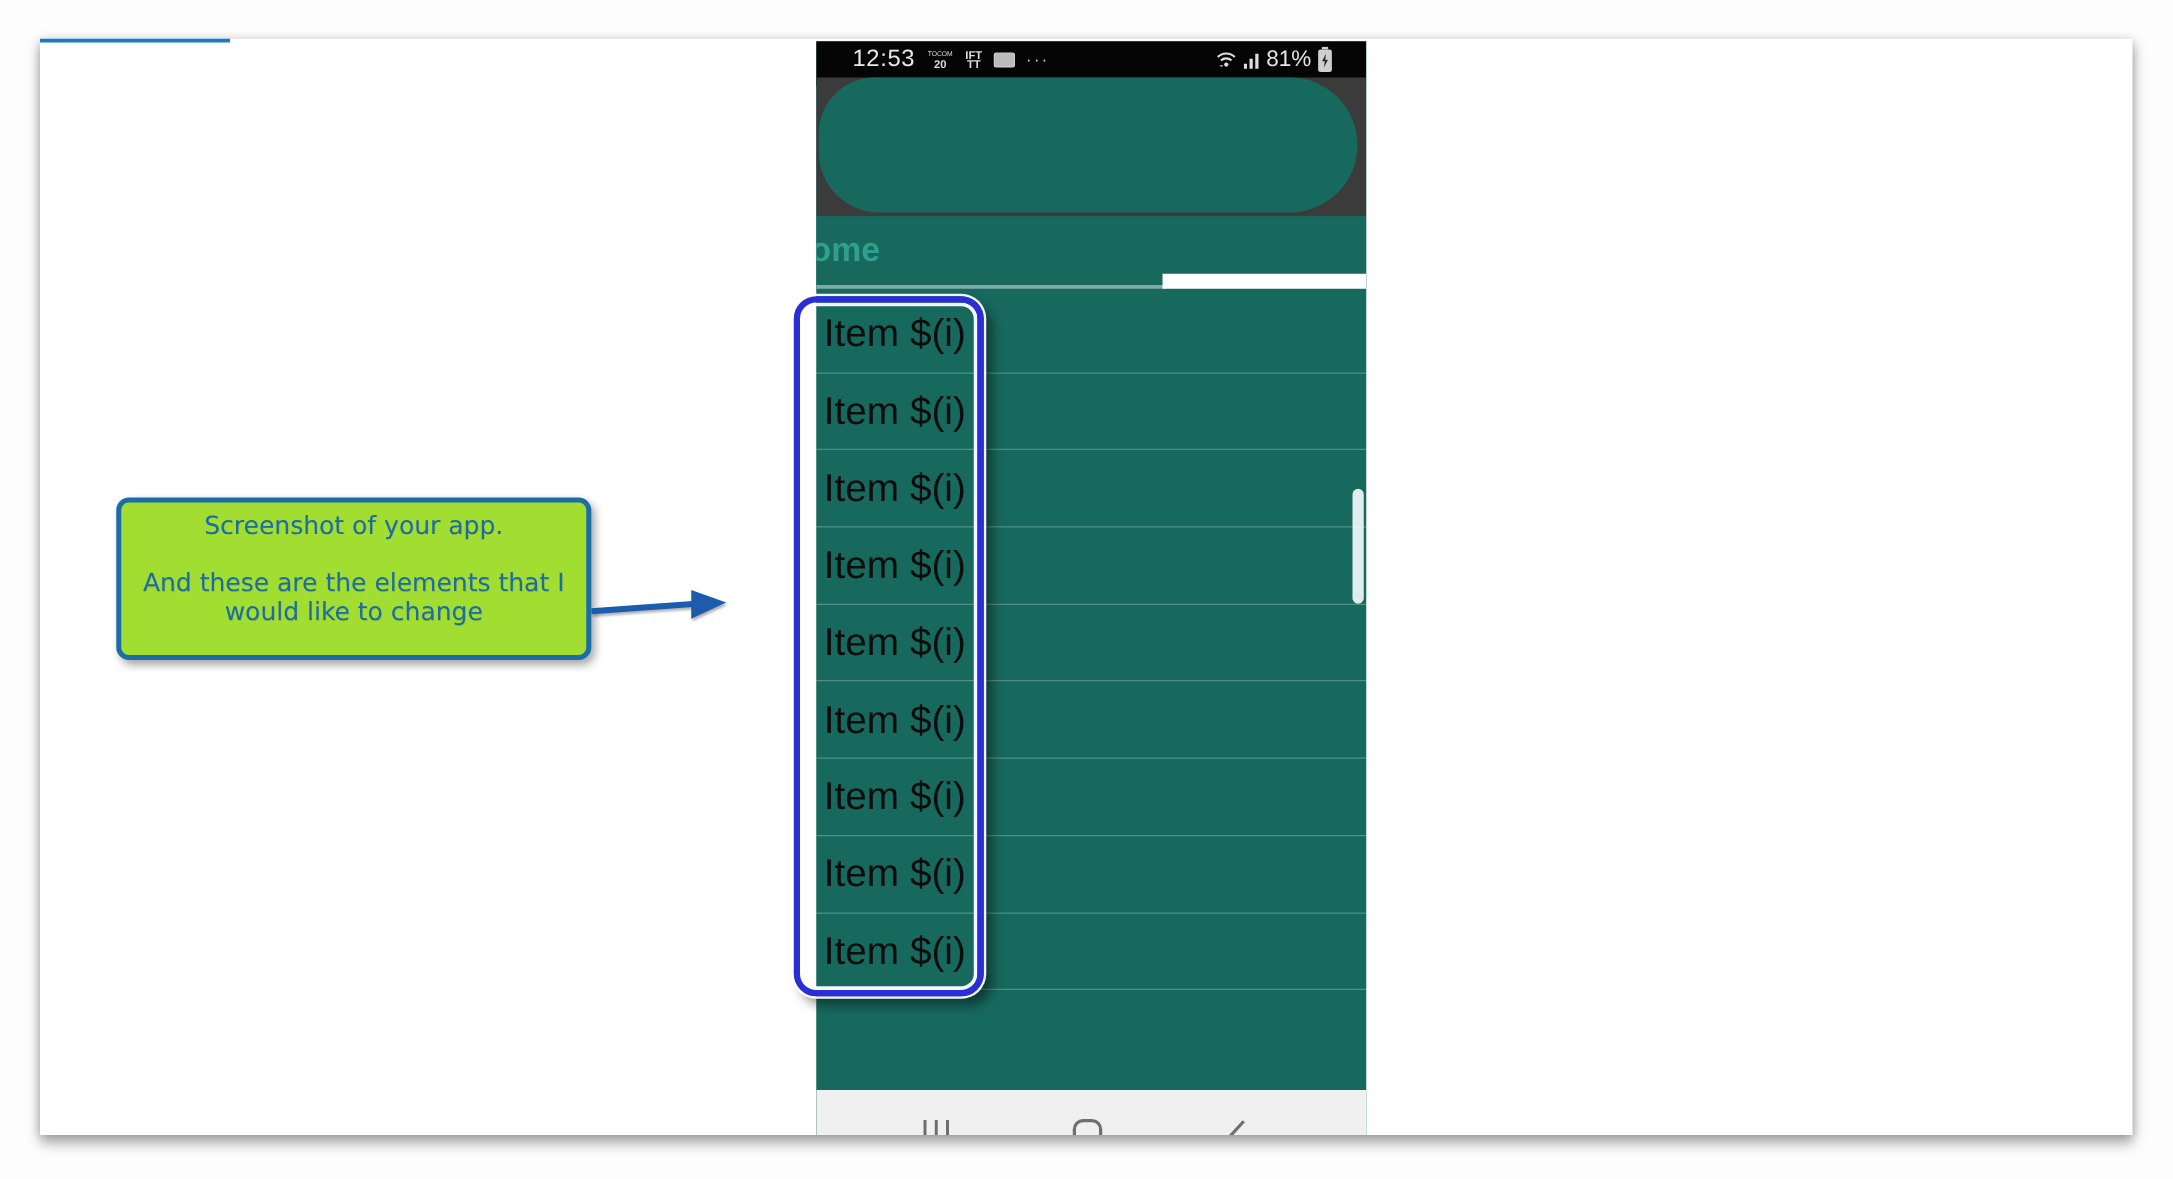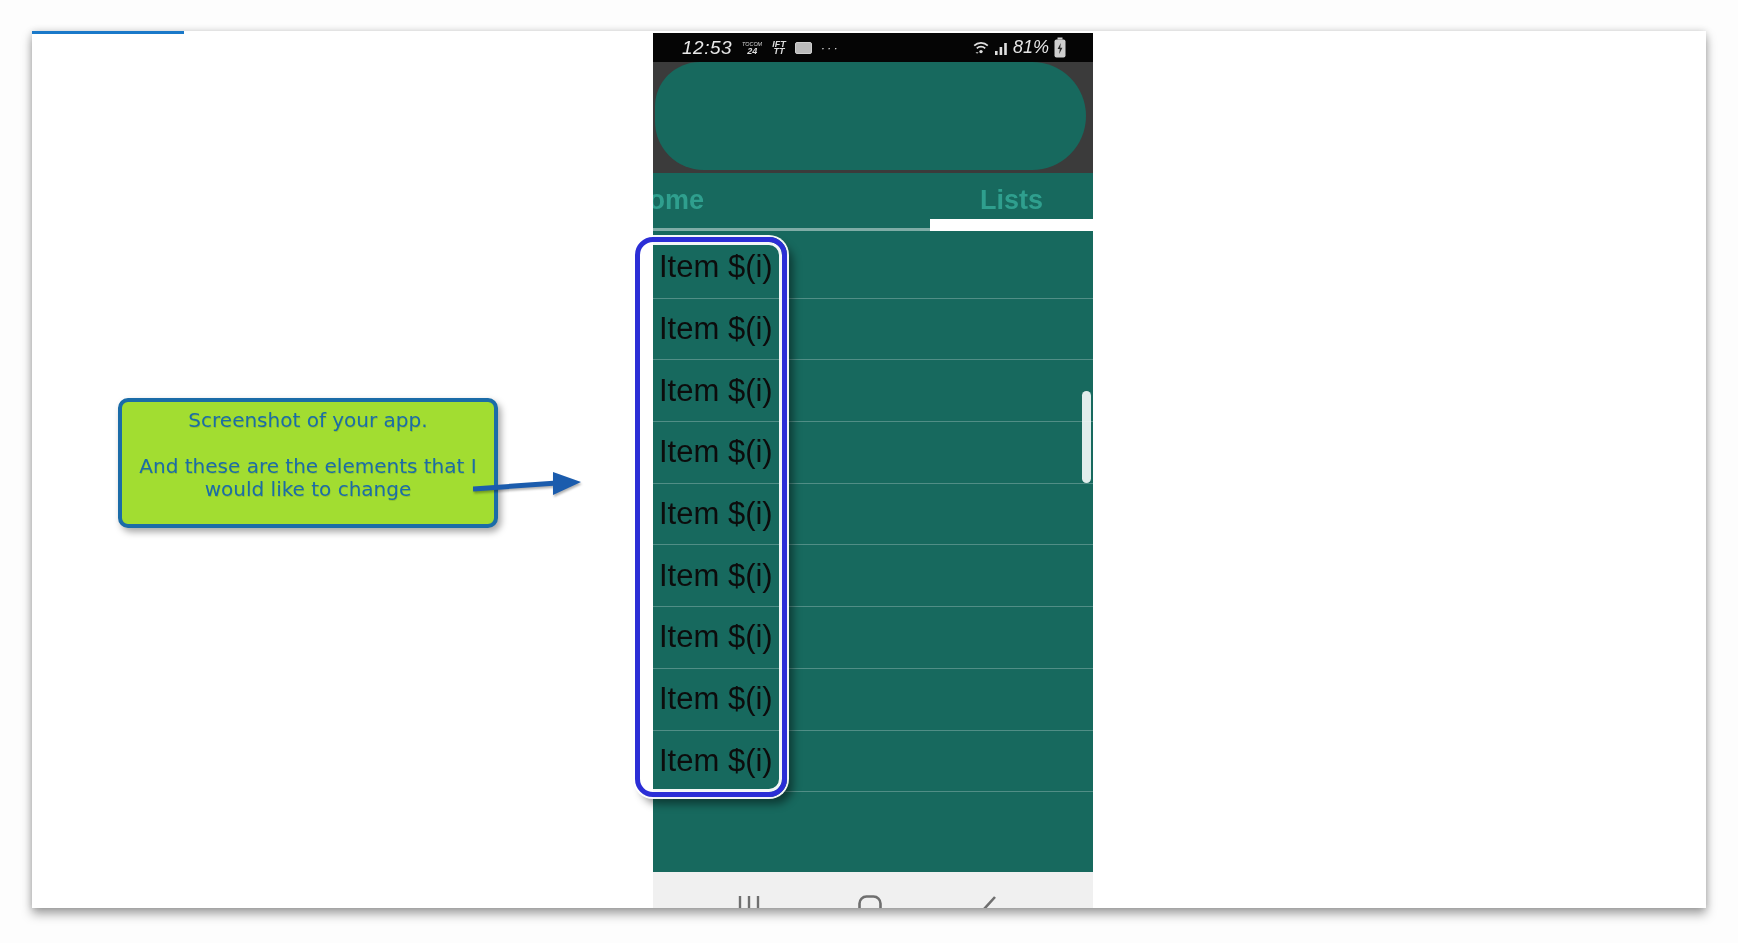--- a/index.html
+++ b/index.html
@@ -20,36 +20,35 @@
     position:absolute; left:61px; top:367px; width:380px; height:130px;
     background:var(--callout-green,#a2dd31);
     border:4px solid var(--callout-blue,#1b6ca8);
     border-radius:10px;
     box-shadow:3px 4px 7px rgba(0,0,0,0.35);
     color:var(--callout-blue,#1b6ca8);
     font-family:"DejaVu Sans",sans-serif;
     font-size:20px; text-align:center;
     padding-top:7px; line-height:23px;
     text-shadow:0.5px 0.5px 0 rgba(0,0,0,0.12);
-    margin-left:25px;
   }
   .callout-body { margin-top:23px; }
 
   .annot-arrow { position:absolute; left:441px; top:437px; width:115px; height:45px;
     filter:drop-shadow(1px 2px 1px rgba(0,0,0,0.3)); }
 
   
   .phone {
     position:absolute; left:621px; top:2px; width:440px; height:875px;
     background:var(--teal,#17695e); overflow:hidden;
   }
 
   .statusbar {
     position:absolute; left:0; top:0; width:440px; height:36px;
-    background:var(--status-black,#050505); color:#e8e8e8;font-style:italic;
+    background:var(--status-black,#050505); color:#e8e8e8;
   }
   .sb-left { position:absolute; left:29px; top:0; height:29px; display:flex; align-items:center; gap:9px; }
   .sb-right { position:absolute; right:27px; top:0; height:29px; display:flex; align-items:center; gap:5px; }
   .sb-time { font-size:19px; letter-spacing:0.5px; }
   .notif-stack { display:flex; flex-direction:column; align-items:center; line-height:7px; color:#dcdcdc; }
   .notif-stack .tiny { font-size:6px; transform:scale(0.9); }
   .notif-stack .big { font-size:9px; font-weight:bold; }
   .notif-logo { width:17px; height:12px; border:1px solid #cfcfcf; border-radius:2px; background:#bbb;
     display:flex; align-items:center; justify-content:center; font-size:5px; color:#222; overflow:hidden; }
   .sb-dots { font-size:13px; letter-spacing:2px; color:#dcdcdc; }
@@ -114,21 +113,21 @@
     <polygon points="80,4 108,14 80,27" fill="#1b5cad"></polygon>
   </svg>
 
   <div class="phone">
 
     <div class="statusbar">
       <div class="sb-left">
         <span class="sb-time">12:53</span>
         <span class="notif-stack">
           <span class="tiny">TOCOM</span>
-          <span class="big">24</span>
+          <span class="big">20</span>
         </span>
         <span class="notif-stack">
           <span class="big">IFT</span>
           <span class="big">TT</span>
         </span>
         <span class="notif-logo"></span>
         <span class="sb-dots">···</span>
       </div>
       <div class="sb-right">
         <svg width="18" height="15" viewBox="0 0 18 15">
@@ -152,23 +151,20 @@
     </div>
 
     <div class="header">
       <div class="header-pill"></div>
     </div>
 
     <div class="tabbar">
       <div class="tab tab-home">
         <span>Home</span>
       </div>
-      <div class="tab tab-lists">
-        <span>Lists</span>
-      </div>
       <div class="tab-track"></div>
       <div class="tab-indicator"></div>
     </div>
 
     <div class="list">
       <div class="row">
           <span>Item $(i)</span>
         </div>
       <div class="row">
           <span>Item $(i)</span>

